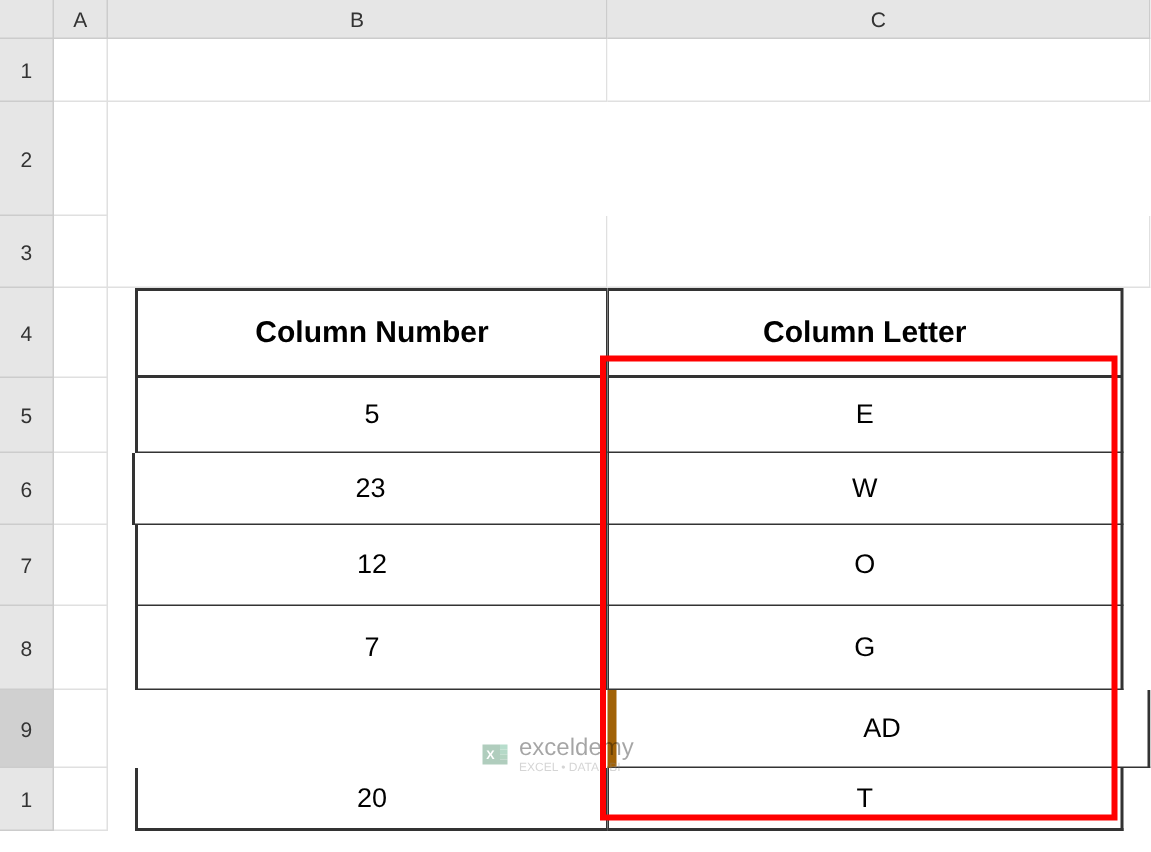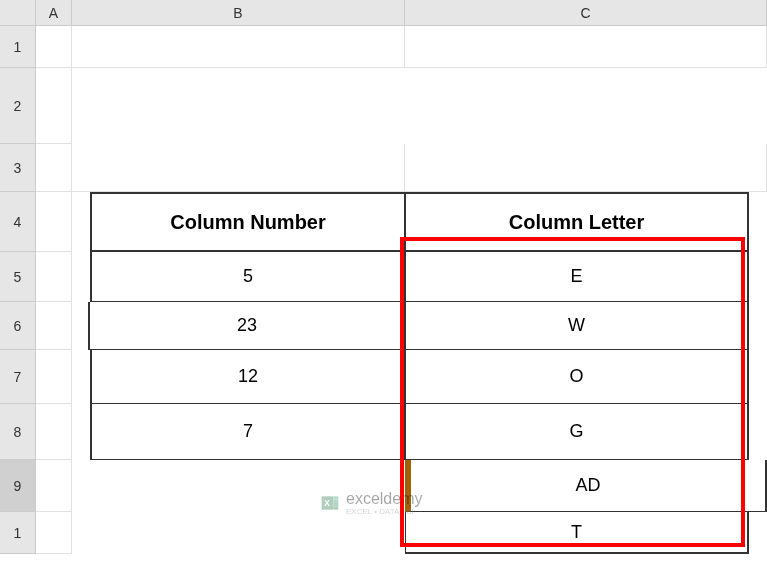--- a/index.html
+++ b/index.html
@@ -174,20 +174,21 @@
   <div class="data-cell" style="grid-column:4;grid-row:7;margin-right:18px;border-left:1px solid #333">W</div>
 
   <div class="data-cell" style="grid-column:3;grid-row:8;margin-left:18px;border-right:1px solid #333">12</div>
   <div class="data-cell" style="grid-column:4;grid-row:8;margin-right:18px;border-left:1px solid #333">O</div>
 
   <div class="data-cell" style="grid-column:3;grid-row:9;margin-left:18px;border-right:1px solid #333">7</div>
   <div class="data-cell" style="grid-column:4;grid-row:9;margin-right:18px;border-left:1px solid #333">G</div>
 
   <div class="data-cell" style="grid-column:4;grid-row:10;border-left:6px solid #a16207">AD</div>
 
+  <div class="data-cell last-row" style="grid-column:3;grid-row:11;margin-left:18px;border-right:1px solid #333">20</div>
   <div class="data-cell last-row" style="grid-column:4;grid-row:11;margin-right:18px;border-left:1px solid #333">T</div>
 </div>
 
 <div class="highlight-box"></div>
 
 <div class="watermark">
   <svg class="watermark-icon" viewBox="0 0 24 24">
     <rect x="2" y="4" width="14" height="16" fill="#217346"></rect>
     <rect x="16" y="4" width="6" height="4" fill="#33a06f"></rect>
     <rect x="16" y="8" width="6" height="4" fill="#2d9360"></rect>

